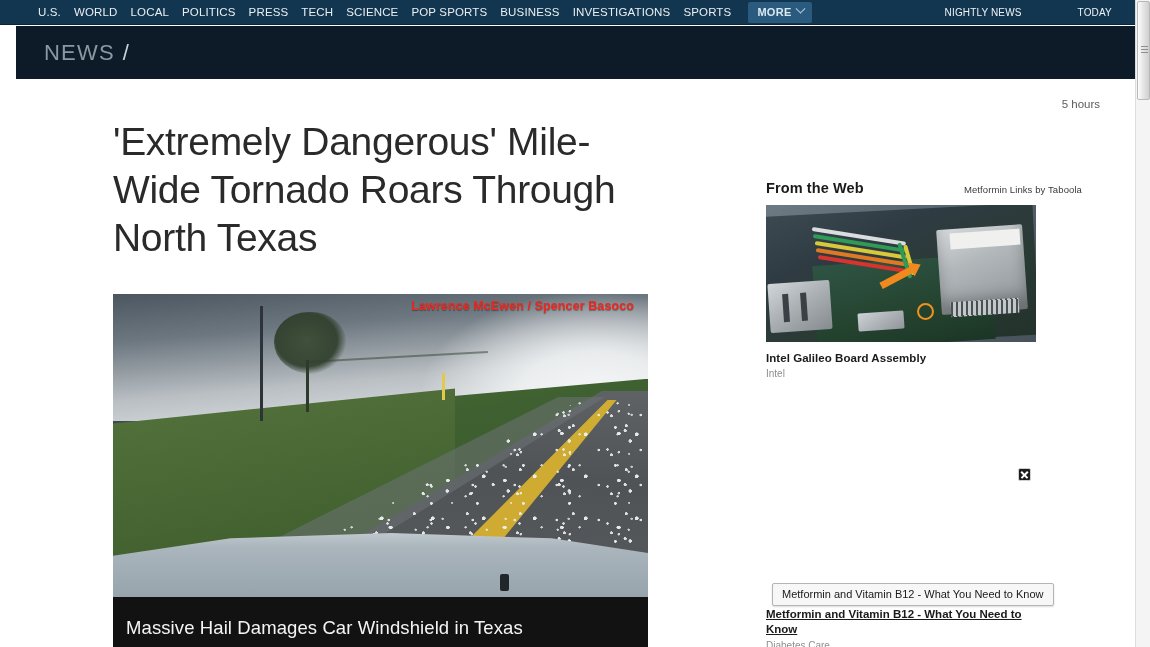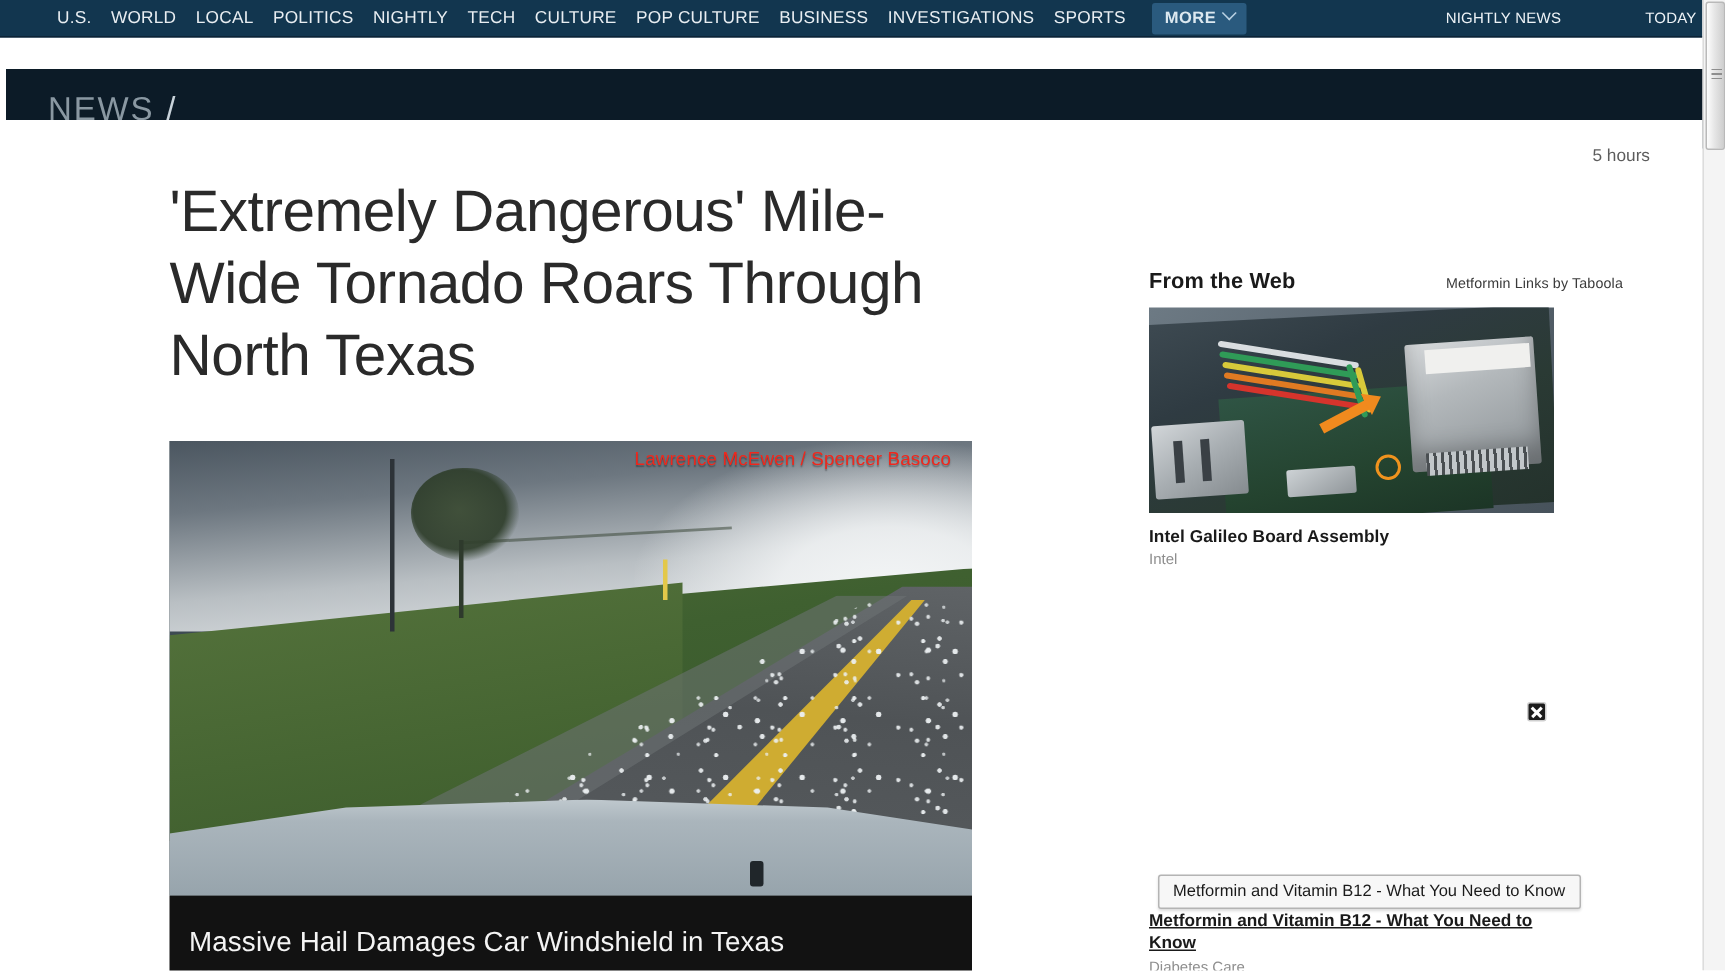--- a/index.html
+++ b/index.html
@@ -71,28 +71,27 @@
     display: flex;
     align-items: center;
     gap: 21px;
     margin-left: 98px;
   }
   .nav-right .nav-link { font-size: 10px; color: #eef3f7; margin-left: 35px; }
 
   
   .sect-header {
     position: absolute;
-    left: 4px; top: 26px;
+    left: 16px; top: 26px;
     width: 1135px;
     height: 53px;
     background: #0c1b27;
     display: flex;
     align-items: center;
     padding-left: 28px;
-    margin-top: 20px;
   }
   .sect-news {
     color: #8a98a2;
     font-size: 22px;
     letter-spacing: 1.2px;
     font-weight: normal;
     cursor: pointer;
   }
   .sect-slash {
     color: #c9d3da;
@@ -244,21 +243,21 @@
   }
   .v-wiper {
     position:absolute; right:26%; bottom:2%; width:9px; height:17px;
     background:#20262a; border-radius:2px;
   }
   .credit {
     position: absolute;
     right: 14px;
     top: 5px;
     font-size: 12.5px;
-    font-weight: normal;
+    font-weight: bold;
     color: #f0271c;
     text-shadow: 0 1px 1px rgba(0,0,0,.35);
     letter-spacing: .1px;
   }
 
   .caption-bar {
     width: 535px;
     height: 67px;
     background: #121212;
     padding: 20px 0 0 13px;
@@ -464,24 +463,24 @@
 <body>
 
 <div id="page">
 
   <div class="topnav">
     <div class="nav-left">
       <a class="nav-link">U.S.</a>
       <a class="nav-link">WORLD</a>
       <a class="nav-link">LOCAL</a>
       <a class="nav-link">POLITICS</a>
-      <a class="nav-link">NIGHTLY</a>
+      <a class="nav-link">PRESS</a>
       <a class="nav-link">TECH</a>
-      <a class="nav-link">CULTURE</a>
-      <a class="nav-link">POP CULTURE</a>
+      <a class="nav-link">SCIENCE</a>
+      <a class="nav-link">POP SPORTS</a>
       <a class="nav-link">BUSINESS</a>
       <a class="nav-link">INVESTIGATIONS</a>
       <a class="nav-link">SPORTS</a>
       <span class="more-btn">
         <span>MORE</span>
         <i class="chev"></i>
       </span>
     </div>
     <div class="nav-right">
       <a class="nav-link">NIGHTLY NEWS</a>

